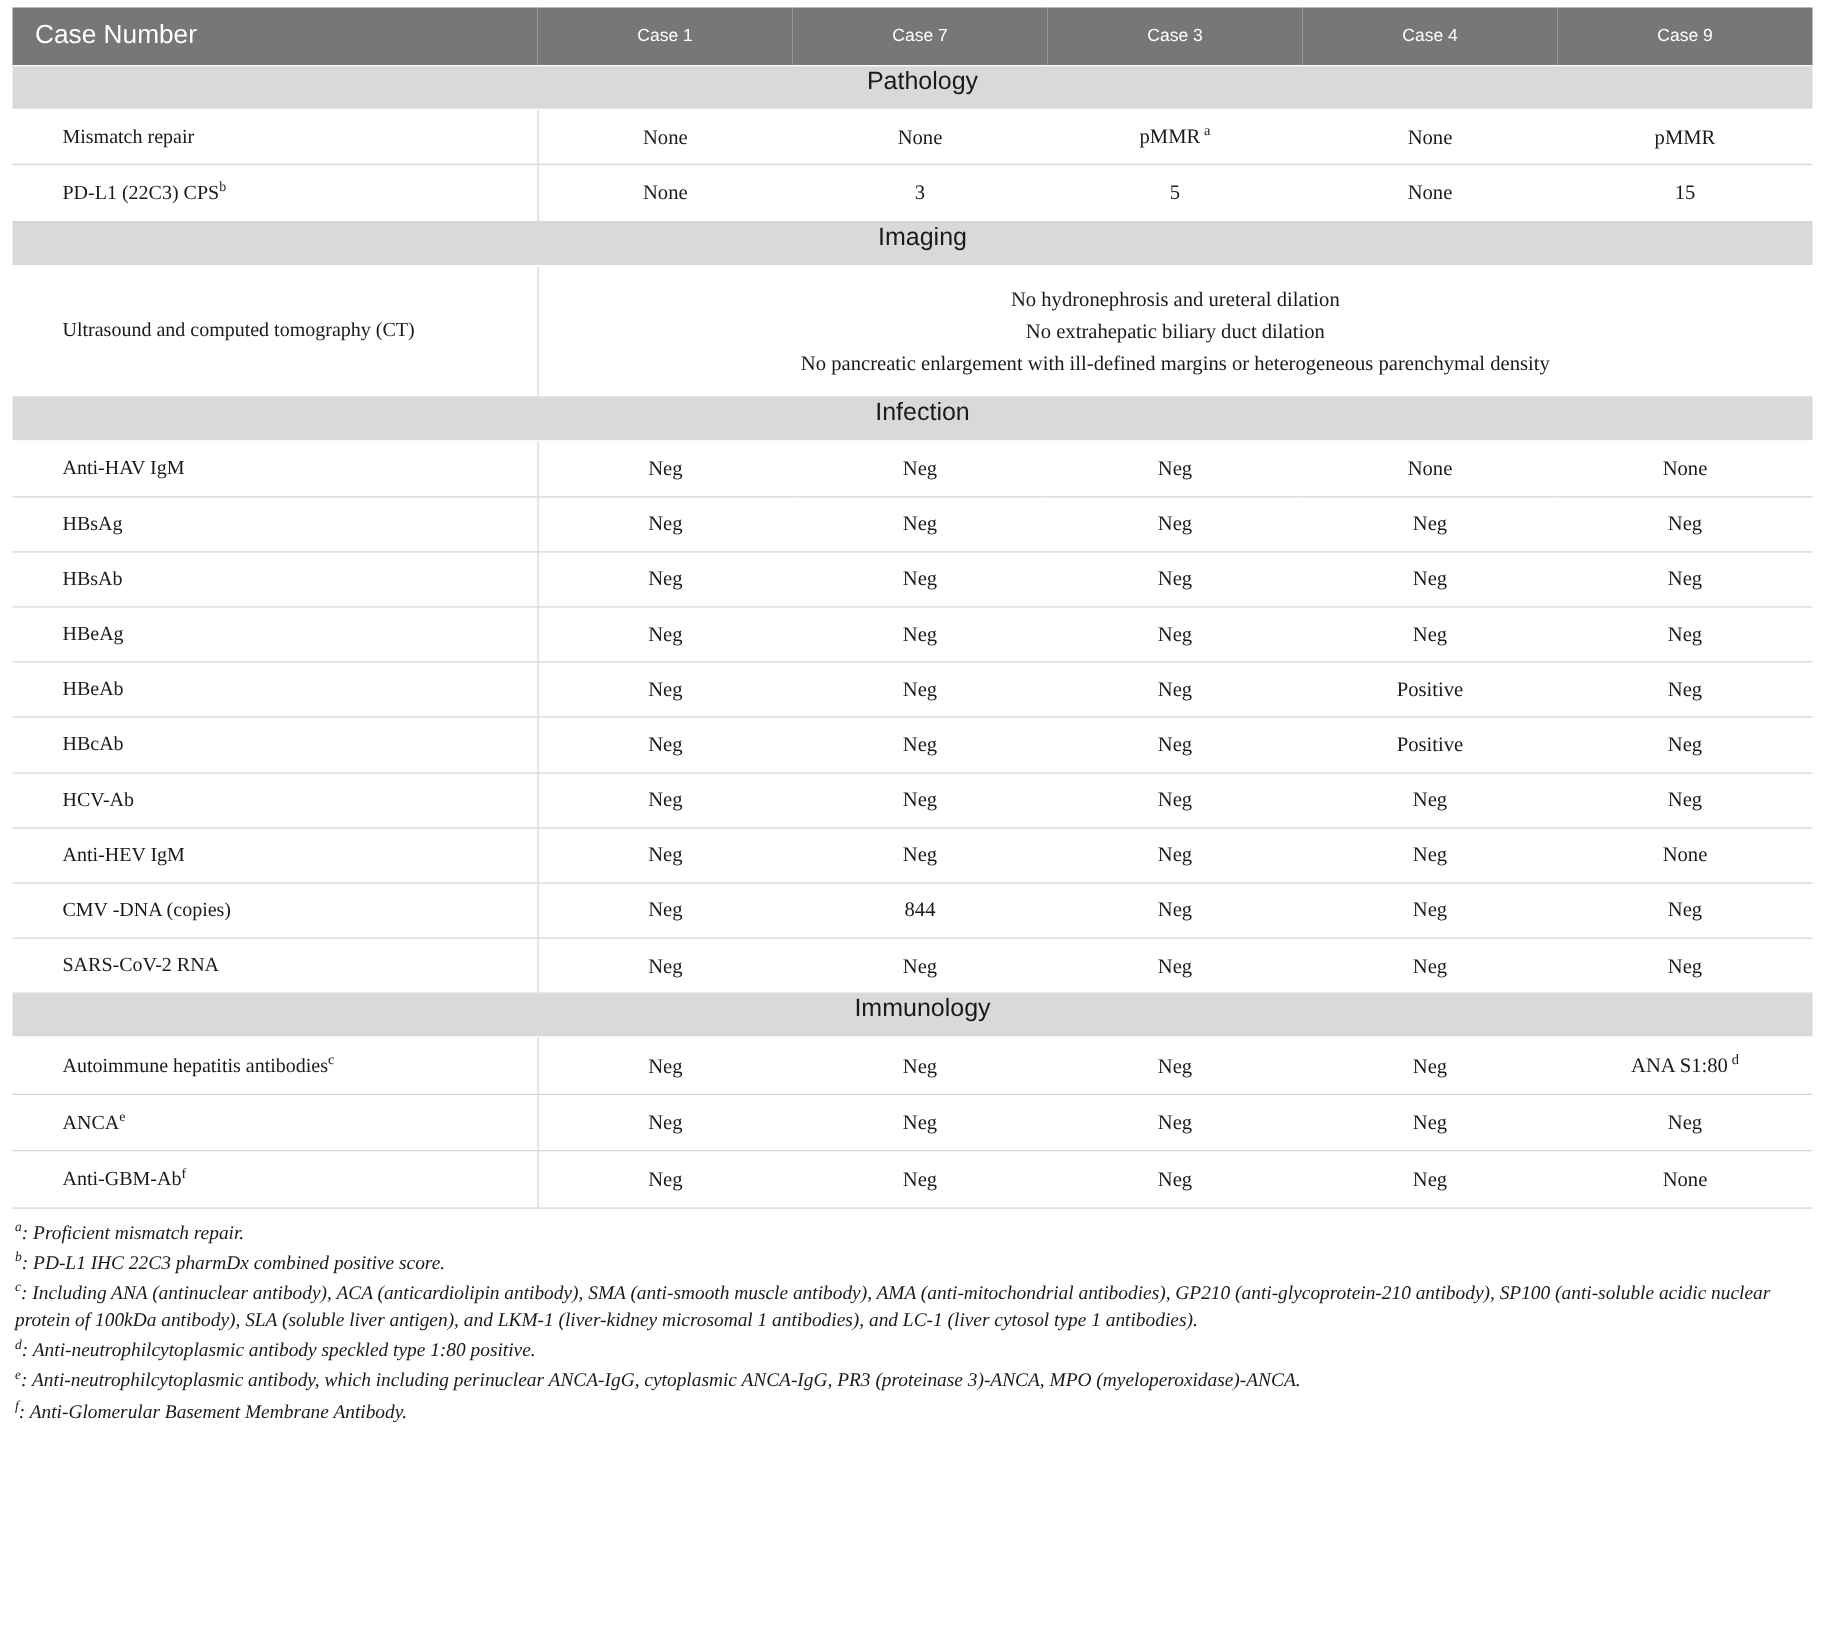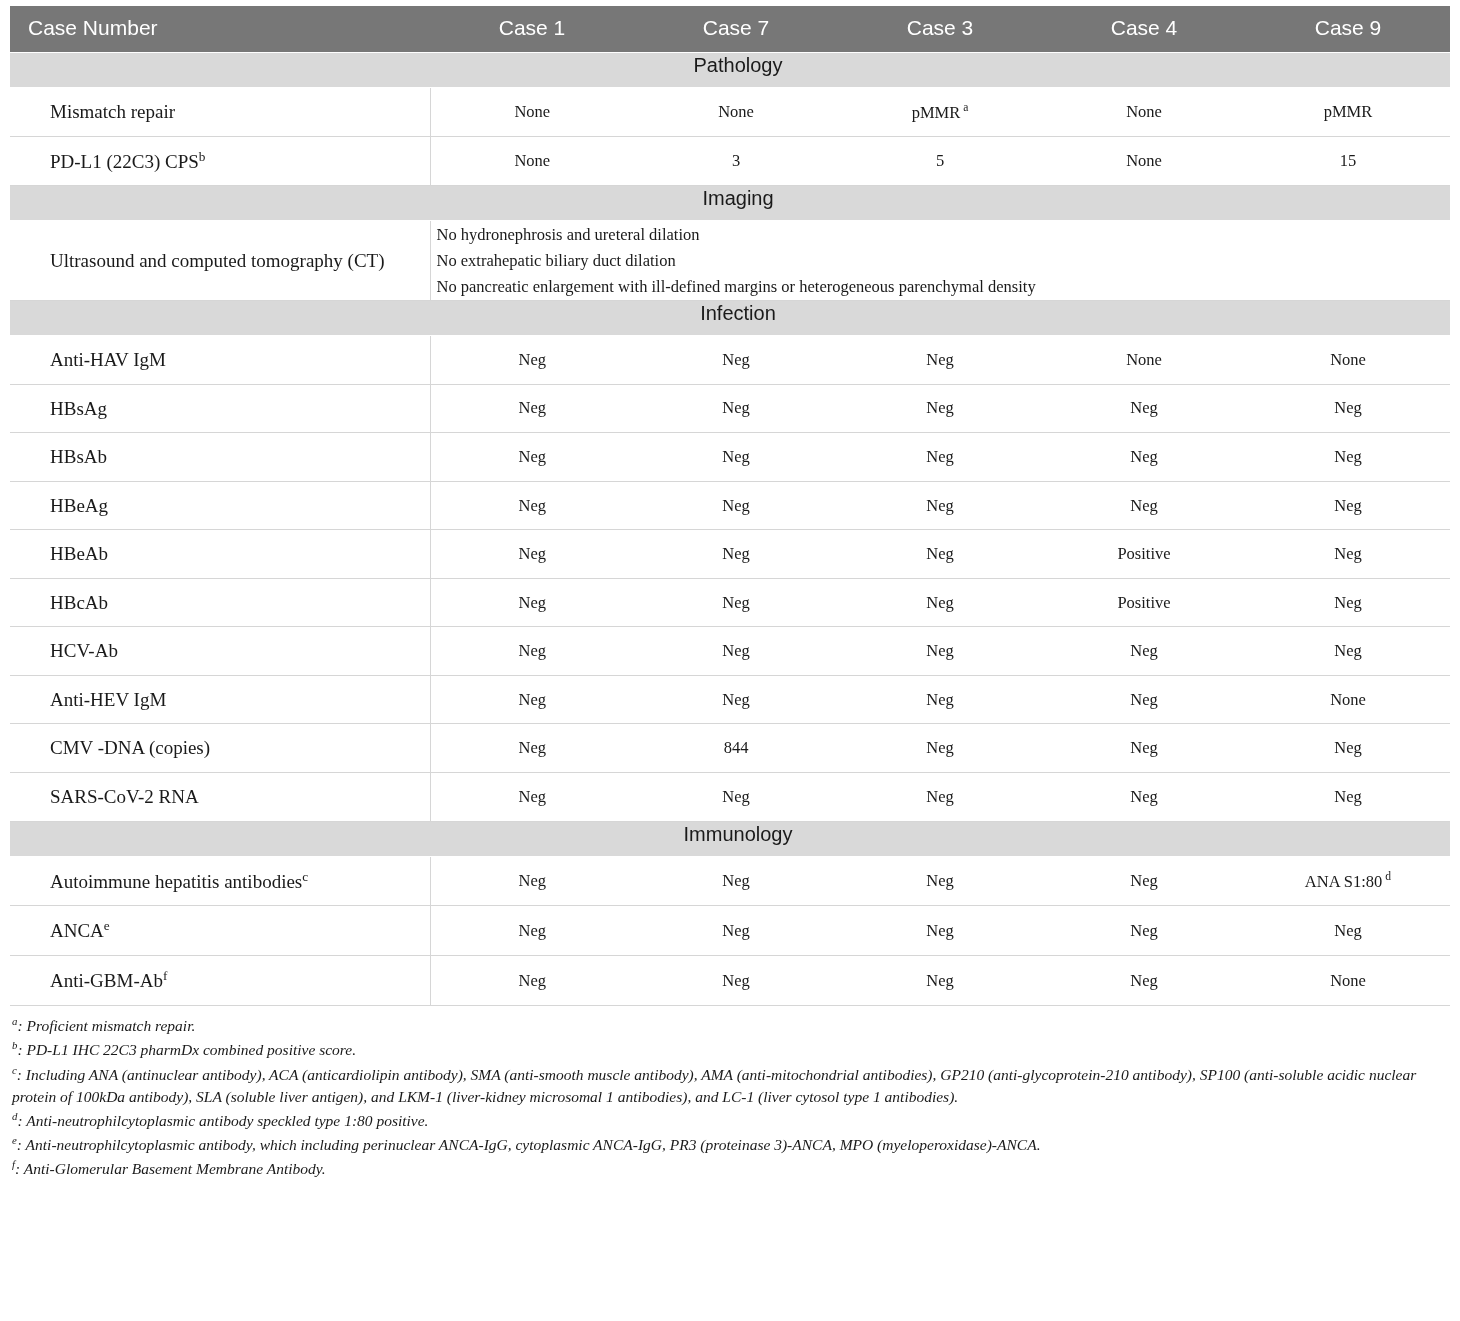--- a/index.html
+++ b/index.html
@@ -23,21 +23,21 @@
     table-layout: fixed;
   }
   table.data col.label { width: 420px; }
   table.data col.case { width: 204px; }
 
   thead th {
     background: #777777;
     color: #ffffff;
     font-family: "Liberation Sans", sans-serif;
     font-weight: normal;
-    font-size: 21px;
+    font-size: 14px;
     padding: 10px 0 12px 0;
     text-align: center;
     border: none;
   }
   thead th.first {
     text-align: left;
     padding-left: 18px;
     font-size: 21px;
   }
   tr.section td {
@@ -53,27 +53,27 @@
     font-size: 16.5px;
     padding: 10px 4px;
     border-bottom: 1px solid #d6d6d6;
     text-align: center;
     vertical-align: middle;
   }
   tbody td.rowlabel {
     text-align: left;
     padding-left: 40px;
     border-right: 1px solid #d6d6d6;
-    font-size: 19px;
+    font-size: 16px;
     line-height: 1.45;
   }
   tbody tr.merged td.merged {
-    text-align: left;
+    text-align: center;
     line-height: 1.55;
-    padding: 1px 6px;
+    padding: 14px 6px;
     margin-left: 32px;
   }
   sup {
     font-size: 0.7em;
     vertical-align: super;
   }
   .sup-space { padding-left: 3px; }
   .footnotes {
     padding: 8px 12px 14px 12px;
     font-size: 15.5px;

